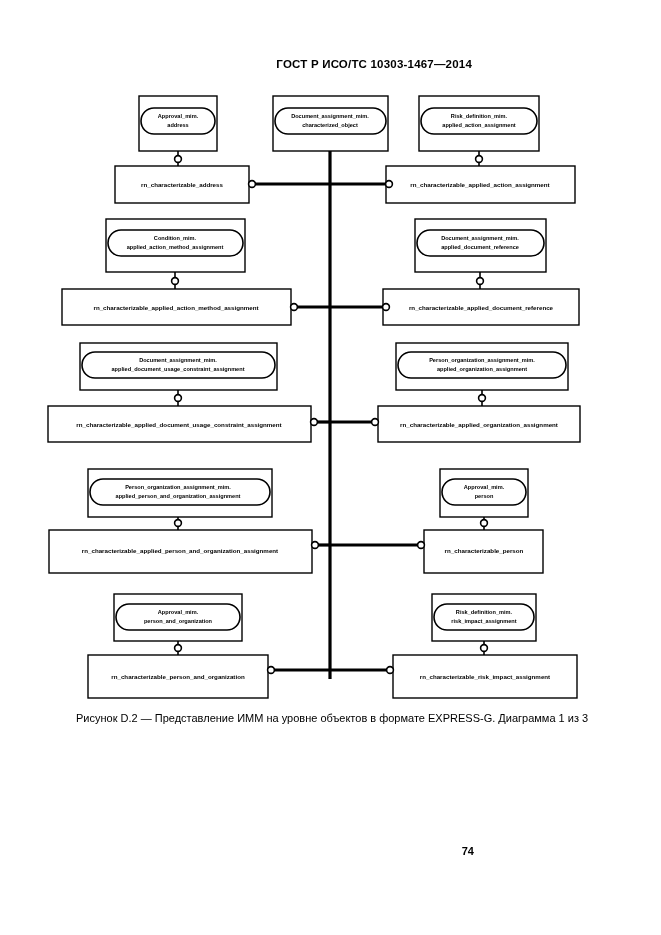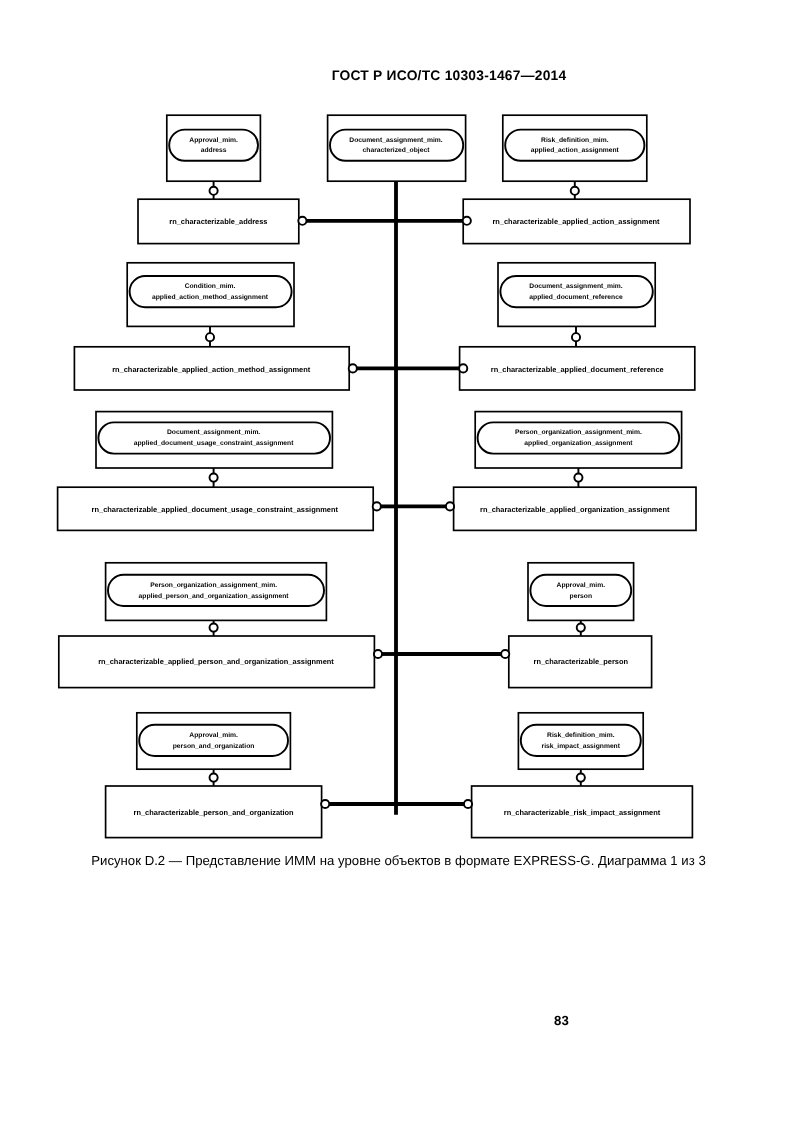--- a/index.html
+++ b/index.html
@@ -281,15 +281,15 @@
       <circle class="node-circle" cx="315" cy="545" r="3.4"></circle>
       <circle class="node-circle" cx="421" cy="545" r="3.4"></circle>
       <circle class="node-circle" cx="271" cy="670" r="3.4"></circle>
       <circle class="node-circle" cx="390" cy="670" r="3.4"></circle>
     </g>
 
   </svg>
 
   <div class="caption">Рисунок D.2 — Представление ИММ на уровне объектов в формате EXPRESS-G. Диаграмма 1 из 3</div>
 
-  <div class="page-number">83</div>
+  <div class="page-number">74</div>
 
 </div>
 
 </body></html>

